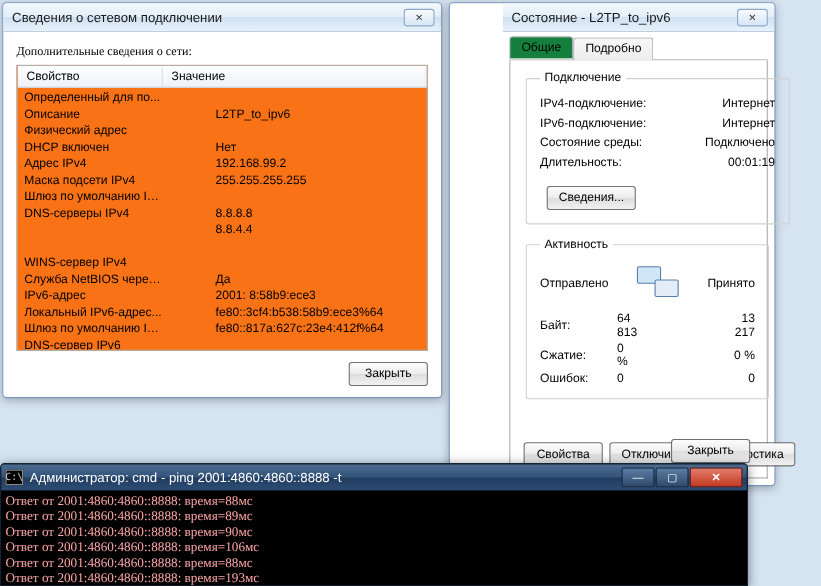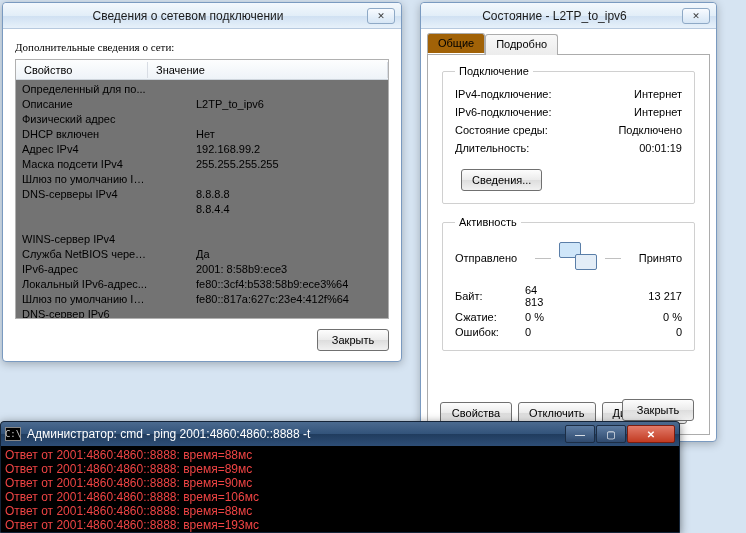--- a/index.html
+++ b/index.html
@@ -21,21 +21,20 @@
     box-shadow: 0 2px 8px rgba(0,0,0,0.25);
   }
   .titlebar {
     height: 26px;
     background: linear-gradient(to bottom, #f3f8fd 0%, #e2eef8 50%, #cfe0f2 51%, #e7f1fa 100%);
     border-bottom: 1px solid #b7c9de;
     display: flex;
     align-items: center;
     padding: 0 6px;
     border-radius: 4px 4px 0 0;
-    text-align: center;
   }
   .titlebar .title { flex: 1; font-size: 12px; color: #1a1a1a; padding-left: 2px; }
   .tbtn {
     width: 28px; height: 16px;
     border: 1px solid #8ea9c6;
     border-radius: 3px;
     background: linear-gradient(to bottom,#f8fbff,#d6e6f5);
     margin-left: 2px;
     display: flex; align-items: center; justify-content: center;
     font-size: 9px; color: #2a2a2a;
@@ -45,21 +44,21 @@
     padding: 8px 12px 10px 12px;
   }
   .subheading {
     font-size: 11px;
     color: #000;
     margin: 4px 0 6px 0;
     font-family: Liberation Serif, serif;
   }
   .listbox {
     border: 1px solid #b0b0b0;
-    background: #737373;
+    background: #f97316;
     height: 260px;
     overflow: hidden;
     position: relative;
   }
   .listhead {
     display: flex;
     background: linear-gradient(to bottom,#fdfefe,#eef3f8);
     border-bottom: 1px solid #cfd6dd;
     height: 20px;
     align-items: center;
@@ -111,21 +110,21 @@
     border-bottom: none;
     padding: 3px 10px;
     font-size: 11px;
     background: linear-gradient(to bottom,#f8f8f8,#ececec);
     margin-right: 0px;
     border-radius: 3px 3px 0 0;
     position: relative;
     top: 1px;
   }
   .tab.active {
-    background: #a16207;
+    background: #15803d;
     border-bottom: 1px solid #fff;
     z-index: 2;
     top: 0;
   }
   .tabbody {
     margin: 0 6px 6px 6px;
     border: 1px solid #acacac;
     border-top: none;
     padding: 10px 14px;
     background: #fff;
@@ -226,23 +225,23 @@
     font-size: 10px;
     border-radius: 2px;
   }
   .cmdbtn.closex {
     background: linear-gradient(to bottom,#e27b6a,#c23b22);
     border-color: #7a1d10;
     width: 48px;
     font-weight: bold;
   }
   .cmdbody {
-    font-family: Liberation Sans, sans-serif;
+    font-family: Liberation Serif, serif;
     font-size: 12px;
-    color: #ef4444;
+    color: #fca5a5;
     background: #000;
     padding: 2px 4px;
     line-height: 14px;
     white-space: pre;
   }
   .act-line { border-top: 1px solid #c0c0c0; flex:1; height:0; margin: 0 6px; }
 </style>
 </head>
 <body>
 
@@ -321,21 +320,21 @@
             <div class="c2"></div>
           </div>
         </div>
     </div>
     <div class="btnrow">
       <button class="winbtn">Закрыть</button>
     </div>
   </div>
 </div>
 
-<div class="window" style="left:420px; top:2px; width:297px;">
+<div class="window" style="left:408px; top:2px; width:297px;padding-left:48px;">
   <div class="titlebar">
     <span class="title">Состояние - L2TP_to_ipv6</span>
     <div class="tbtn close">✕</div>
   </div>
   <div class="tabs">
     <div class="tab active">Общие</div>
     <div class="tab">Подробно</div>
   </div>
   <div class="tabbody">
     <fieldset>

